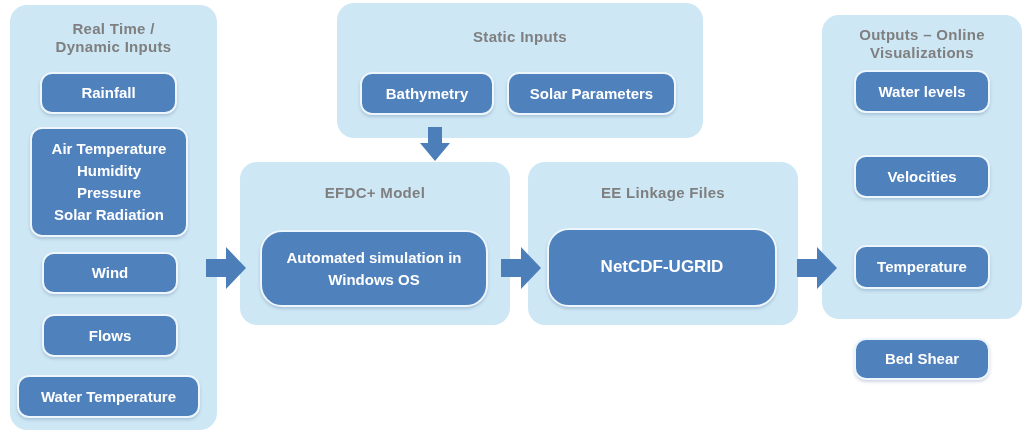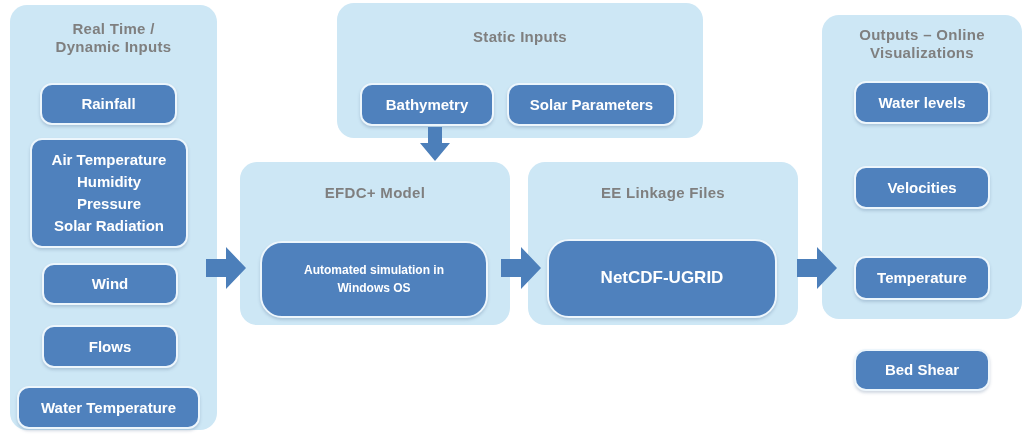--- a/index.html
+++ b/index.html
@@ -44,25 +44,24 @@
     color:var(--box-text);
     font-weight:bold;
     font-size:15px;
     display:flex;
     align-items:center;
     justify-content:center;
     text-align:center;
     white-space:pre-line;
     line-height:1.45;
     box-shadow:0 2px 3px rgba(70,100,140,.25);
-    margin-top:11px;
   }
   .box.big{
     border-radius:22px;
-    font-size:12px;
+    font-size:15px;
   }
   .flow-arrow{
     position:absolute;
     color:var(--arrow-fill);
   }
   .flow-arrow svg{display:block;}
 </style>
 </head>
 <body>
 

